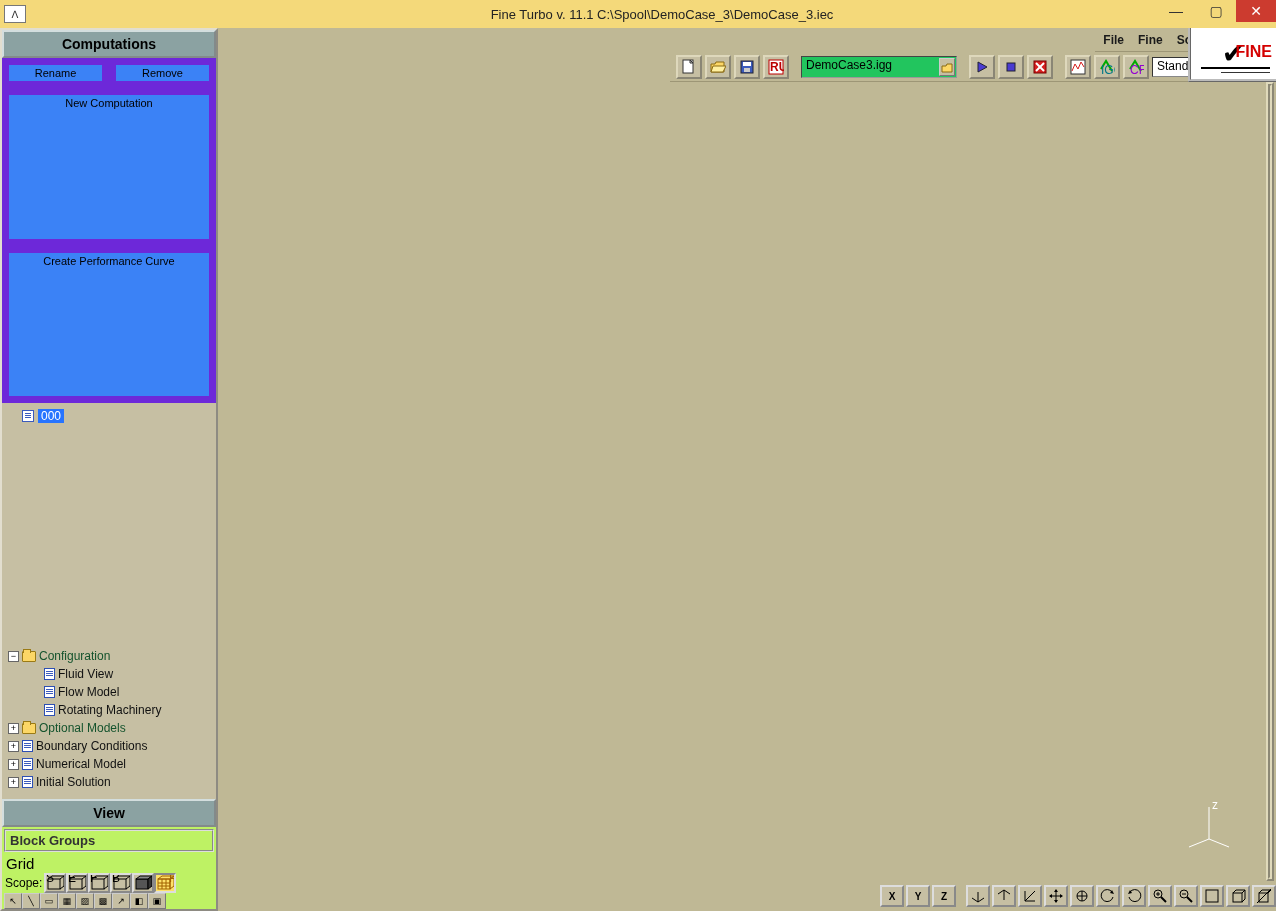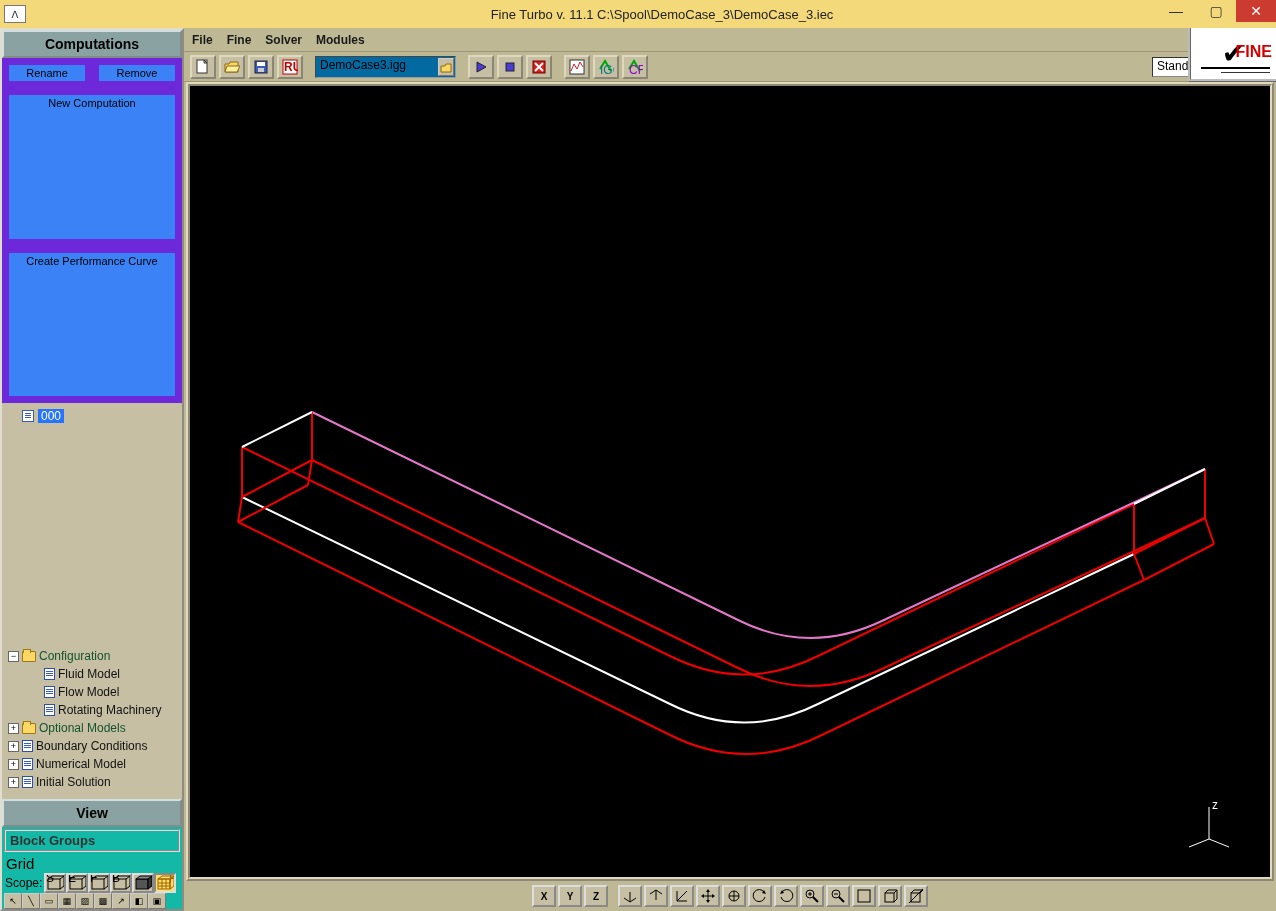--- a/index.html
+++ b/index.html
@@ -8,22 +8,22 @@
 
 .titlebar { height: 28px; background: #f4d97a; display: flex; align-items: center; position: relative; }
 .titlebar .sys-icon { width: 22px; height: 18px; margin-left: 4px; border: 1px solid #777; background: #fff; display:flex; align-items:center; justify-content:center; font-size:10px; color:#333; }
 .titlebar .title-text { position:absolute; left:50%; transform:translateX(-50%); font-size: 13px; color: #232323; margin-left: 24px; }
 .titlebar .win-buttons { position:absolute; right:0; top:0; display:flex; height:22px; }
 .titlebar .win-btn { width: 40px; height: 22px; display:flex;align-items:center;justify-content:center; background: transparent; font-size: 14px; color:#333;}
 .titlebar .win-btn.close { background: #cc3b2f; color: #fff; }
 
 
 .app-body { display:flex; height: calc(100% - 28px); }
-.sidebar { width: 184px; border: 2px outset #e2decf; display:flex; flex-direction: column; background:#c6bfa3; }
-.main-area { flex:1; display:flex; flex-direction: column; background:#bfb895; position:relative;}
+.sidebar { width: 218px; border: 2px outset #e2decf; display:flex; flex-direction: column; background:#c6bfa3; }
+.main-area { flex:1; display:flex; flex-direction: column; background:#bfb895; position:relative;align-items:flex-end;}
 
 
 .panel-title { background: #8ba2a2; color:#000; font-weight:bold; font-size:14px; text-align:center; padding:4px 0; border: 2px outset #d3dede; }
 .btn-row { display:flex; }
 .side-btn { flex:1; text-align:center; font-size:11px; background:#3b82f6; border:7px solid #6d28d9; padding:2px 0; cursor:pointer; }
 .side-btn.wide{ width:100%; }
 .comp-tree { flex: 0 0 240px; padding:6px 4px; background:#c6bfa3; }
 .comp-item { display:flex; align-items:center; gap:4px; padding-left:16px; }
 .comp-item .doc-icn { width:12px; height:12px; border:1px solid #3b5bbd; background:#fff; position:relative; }
 .comp-item .doc-icn::after { content:''; position:absolute; left:2px; top:2px; right:2px; height:1px; background:#3b5bbd; box-shadow: 0 2px 0 #3b5bbd, 0 4px 0 #3b5bbd; }
@@ -33,36 +33,36 @@
 .tree-row { display:flex; align-items:center; gap:3px; padding:2px 0 2px 4px; cursor:pointer; white-space:nowrap;}
 .tree-row.child { padding-left: 40px; }
 .expander { width:11px; height:11px; border:1px solid #666; background:#fff; display:inline-flex; align-items:center; justify-content:center; font-size:9px; line-height:9px; color:#000; }
 .folder-icn { width:14px; height:11px; background:#fcd766; border:1px solid #9a7a15; border-radius:1px; position: relative;}
 .folder-icn::before{content:'';position:absolute;top:-3px;left:0;width:6px;height:3px;background:#fcd766;border:1px solid #9a7a15;border-bottom:none;}
 .doc-leaf { width:11px; height:12px; border:1px solid #2d4fb3; background:#fff; display:inline-block; position:relative;}
 .doc-leaf::after { content:''; position:absolute; left:1px; top:2px; right:1px; height:1px; background:#3b5bbd; box-shadow: 0 2px 0 #3b5bbd, 0 4px 0 #3b5bbd; }
 .blue-lbl { color:#14532d; }
 .black-lbl { color:#111; }
 
-.view-section { background:#14b8a6;margin-top:8px; }
+.view-section { background:#bef264;margin-top:8px; }
 .view-sub { border:2px groove #ddd; margin:2px; padding:2px 4px; font-size:13px; font-weight:bold; color:#333;}
 .scope-row{ display:flex; align-items:center; gap:0; padding:0 3px;}
 .scope-btn { width:22px; height:20px; border:2px outset #ddd; background:#c6bfa3; display:flex; align-items:center; justify-content:center; padding:0;}
 .scope-btn.active { background:#fee169; border-style: inset;}
 .scope-btn svg { display: block; }
 .tiny-tool-row{display:flex;padding:0 2px;}
 .tiny-tool{width:18px;height:16px;border:1px outset #ccc;font-size:9px;display:flex;align-items:center;justify-content:center;background:#c6bfa3;}
 
 
 .menu-bar { height:24px; display:flex; align-items:center; gap:14px; padding-left:8px; font-size:14px;font-weight:bold; background:#bfb895; border-bottom:1px solid #9d9676;}
 .menu-item{cursor:pointer;color:#1a1a1a;}
 .toolbar { height:30px; display:flex; align-items:center; gap:3px; padding:2px 6px; background:#bfb895; border-bottom:1px solid #9d9676;}
 .tbtn { width:26px; height:24px; border:2px outset #ded8bc; background:#c6bfa3; display:flex; align-items:center; justify-content:center; font-size:12px; color:#222; padding:0;}
 .tb-divider { width:6px; }
-.file-field { width:141px; height:22px; background:#0369a1; border:1px inset #999; padding:1px 18px 1px 4px; font-size:12px; position:relative;}
+.file-field { width:156px; height:22px; background:#22c55e; border:1px inset #999; padding:1px 18px 1px 4px; font-size:12px; position:relative;}
 .file-field .dd{position:absolute;right:1px;top:1px;bottom:1px;width:16px;border:1px outset #ccc;background:#c6bfa3;display:flex;align-items:center;justify-content:center;}
 .mode-select { margin-left:auto; display:flex; align-items:center;}
 .mode-select .sel-box{ width:100px; height:20px; background:#fff; border:1px inset #888; padding:1px 4px; font-size:12px;}
 .mode-select .dd-btn{ width:18px; height:20px; border:1px outset #ccc; background:#c6bfa3; display:flex;align-items:center;justify-content:center;}
 .logo-corner{position:absolute;right:0;top:0;width:88px;height:54px;background:#fff;border-left:3px ridge #bbb;border-bottom:3px ridge #bbb;display:flex;flex-direction:column;align-items:center;justify-content:center;}
 .logo-corner .chk{font-size:28px;color:#000;line-height:20px;}
 .logo-corner .fine{color:#d40000;font-weight:bold;font-size:16px;position:absolute;right:4px;bottom:18px;}
 .logo-corner .ul{position:absolute;bottom:10px;left:10px;right:6px;height:2px;background:#000;}
 .logo-corner .ul2{position:absolute;bottom:6px;left:30px;right:6px;height:1px;background:#333;}
 
@@ -107,21 +107,21 @@
     </div>
 
     <div class="param-tree">
       <div class="tree-row">
         <span class="expander">−</span>
         <span class="folder-icn"></span>
         <span class="blue-lbl">Configuration</span>
       </div>
       <div class="tree-row child">
         <span class="doc-leaf"></span>
-        <span class="black-lbl">Fluid Model</span>
+        <span class="black-lbl">Fluid View</span>
       </div>
       <div class="tree-row child">
         <span class="doc-leaf"></span>
         <span class="black-lbl">Flow Model</span>
       </div>
       <div class="tree-row child">
         <span class="doc-leaf"></span>
         <span class="black-lbl">Rotating Machinery</span>
       </div>
       <div class="tree-row">

